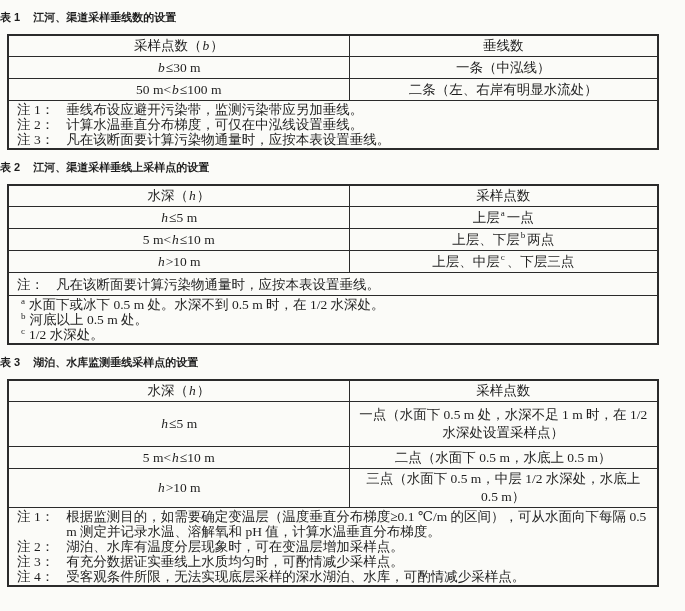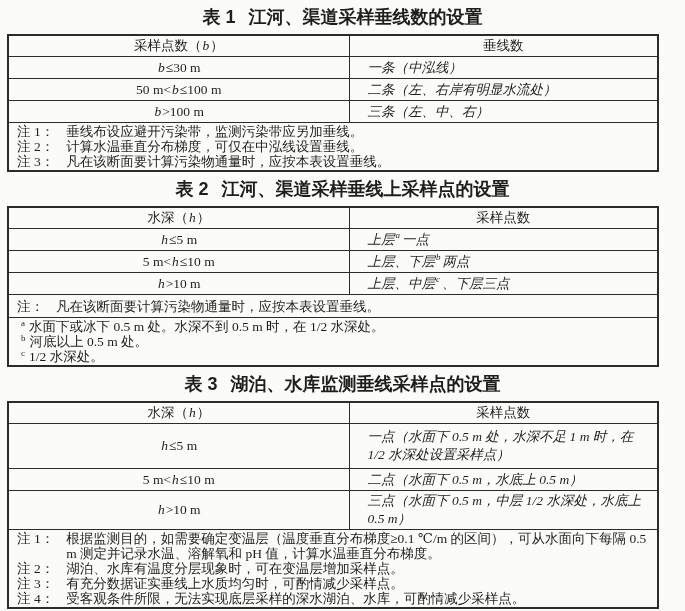--- a/index.html
+++ b/index.html
@@ -12,24 +12,23 @@
   .page {
     width: 685px;
     height: 611px;
     background: var(--bg);
     color: var(--fg);
     padding-top: 8px;
     overflow: hidden;
     font-family: "Liberation Serif", "DejaVu Serif", serif;
   }
   .tbl-title {
-    text-align: center;
     font-family: "Liberation Sans", "DejaVu Sans", sans-serif;
     font-weight: bold;
-    font-size: 18px;
+    font-size: 11px;
     line-height: 19px;
     margin: 0 0 7px 0;
   }
   .tbl-title .title-label { margin-right: 13px; }
   .tbl-block { margin-bottom: 8px; }
   table.std {
     width: 652px;
     margin-left: 7px;
     border-collapse: collapse;
     table-layout: fixed;
@@ -41,21 +40,21 @@
     padding: 1px 8px;
     overflow: hidden;
   }
   .std th {
     font-weight: normal;
     height: 21px;
     text-align: center;
   }
   .std tr.data-row { height: 22px; }
   .std td.c1 { text-align: center; }
-  .std td.c2 { text-align: left; padding-left: 18px; font-style: italic; }
+  .std td.c2 { text-align: center; padding-left: 8px; }
   .var { font-style: italic; padding: 0 1px; }
   sup.fn-marker {
     font-size: 9px;
     vertical-align: super;
     line-height: 0;
     margin: 0 2px 0 1px;
   }
   .notes-cell, .fn-cell {
     font-size: 12.5px;
     line-height: 15px;
@@ -90,24 +89,20 @@
       </thead>
       <tbody>
         <tr class="data-row">
           <td class="c1"><span></span><i class="var">b</i><span>≤30 m</span></td>
           <td class="c2">一条（中泓线）</td>
         </tr>
         <tr class="data-row">
           <td class="c1"><span>50 m&lt;</span><i class="var">b</i><span>≤100 m</span></td>
           <td class="c2">二条（左、右岸有明显水流处）</td>
         </tr>
-        <tr class="data-row">
-          <td class="c1"><span></span><i class="var">b</i><span>&gt;100 m</span></td>
-          <td class="c2">三条（左、中、右）</td>
-        </tr>
         <tr>
           <td colspan="2" class="notes-cell">
             <div class="note-line">
                 <span class="note-label">注 1：</span>
                 <span class="note-text">垂线布设应避开污染带，监测污染带应另加垂线。</span>
               </div>
             <div class="note-line">
                 <span class="note-label">注 2：</span>
                 <span class="note-text">计算水温垂直分布梯度，可仅在中泓线设置垂线。</span>
               </div>

